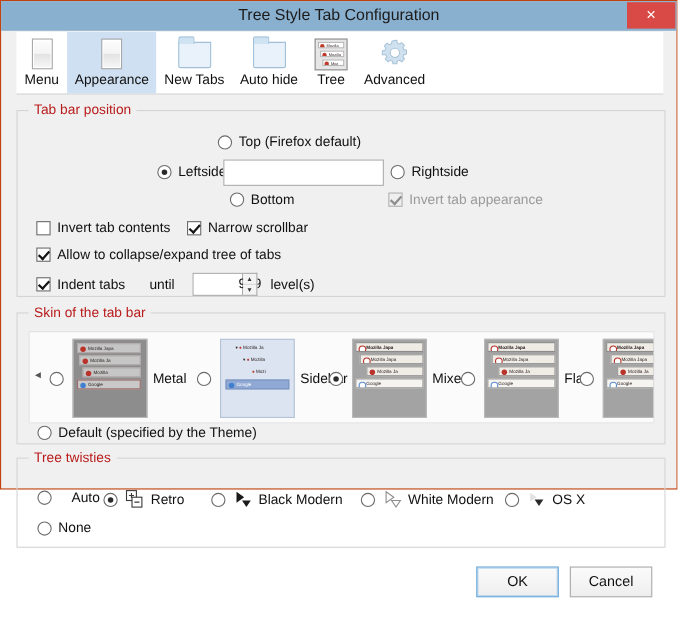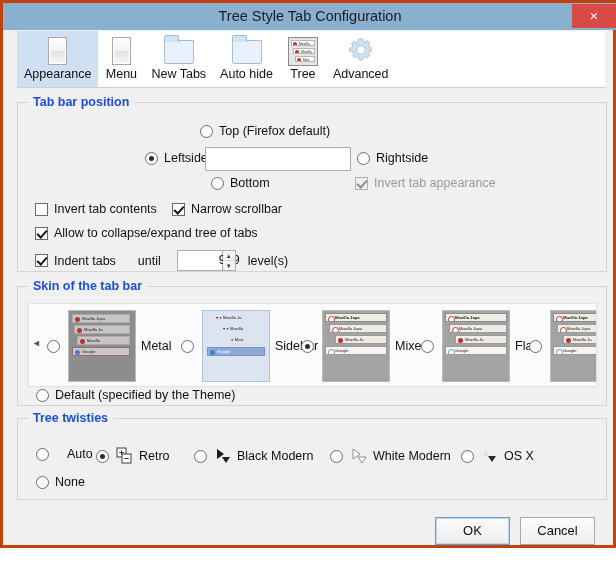--- a/index.html
+++ b/index.html
@@ -4,24 +4,24 @@
 <style>
   html, body {
     margin: 0; padding: 0;
     width: 616px; height: 562px;
     overflow: hidden;
     font-family: "Liberation Sans", sans-serif;
     background: #ffffff;
   }
   #dialog {
     position: relative;
-    width: 616px; height: 548px;
+    width: 616px; height: 445px;
     background: #f0f0f0;
     box-sizing: border-box;
-    border: 3px solid #c2410c;
+    border: 1px solid #c2410c;
   }
   
   #titlebar {
     position: absolute; left: 0; top: 0;
     width: 614px; height: 27px;
     background: #8ab0d0;
   }
   #title-text {
     position: absolute; left: 0; top: 0;
     width: 614px; height: 27px;
@@ -115,22 +115,21 @@
     position: absolute;
     border: 1px solid #d4d4d4;
     background: transparent;
   }
   .group-title {
     position: absolute;
     top: -8px; left: 10px;
     background: #f0f0f0;
     padding: 0 5px;
     font-size: 12.5px;
-    color: #1d4ed8;
-    font-weight: bold;
+    color: #b91c1c;
   }
   
   .radio {
     display: inline-block;
     width: 13px; height: 13px;
     border: 1px solid #6a6a6a;
     border-radius: 50%;
     background: #ffffff;
     box-sizing: border-box;
     vertical-align: middle;
@@ -275,32 +274,32 @@
 
 <div id="dialog">
 
   <div id="titlebar">
     <div id="title-text">Tree Style Tab Configuration</div>
     <div id="close-button">×</div>
   </div>
 
   <div id="tabstrip">
 
+    <div class="tab">
+      <div class="tab-icon">
+          <div class="ic-tabbar"></div>
+        </div>
+      <div class="tab-label">Menu</div>
+    </div>
+
     <div class="tab selected">
       <div class="tab-icon">
           <div class="ic-tabbar"></div>
         </div>
       <div class="tab-label">Appearance</div>
-    </div>
-
-    <div class="tab">
-      <div class="tab-icon">
-          <div class="ic-tabbar"></div>
-        </div>
-      <div class="tab-label">Menu</div>
     </div>
 
     <div class="tab">
       <div class="tab-icon">
           <div class="ic-folder"></div>
         </div>
       <div class="tab-label">New Tabs</div>
     </div>
 
     <div class="tab">

